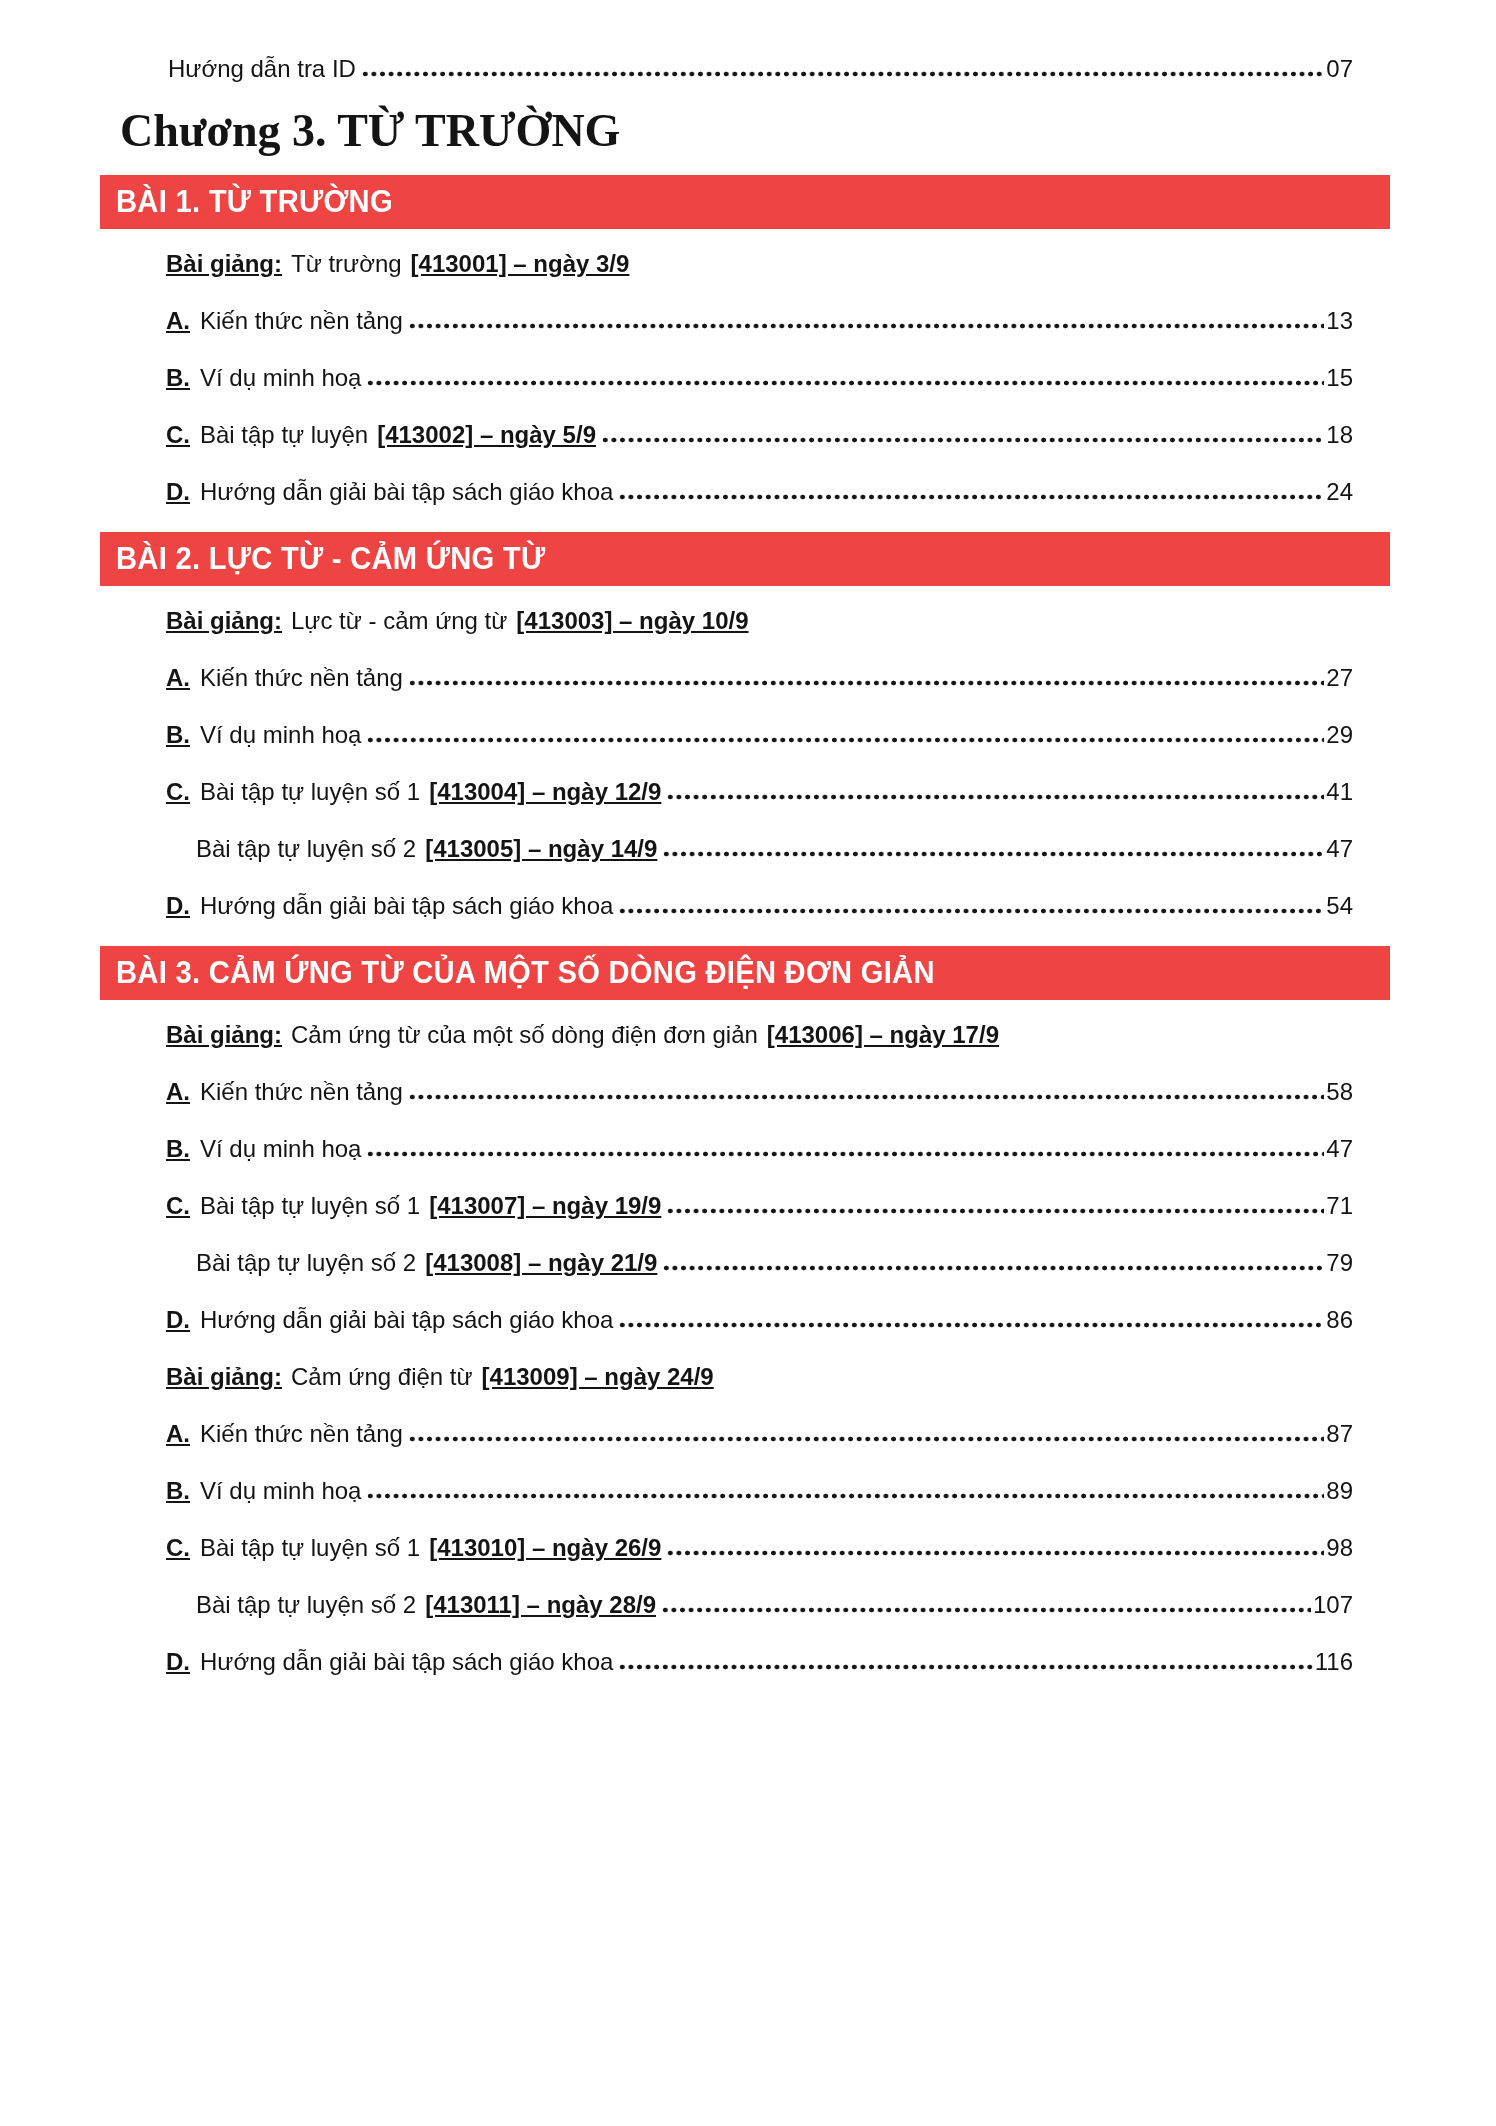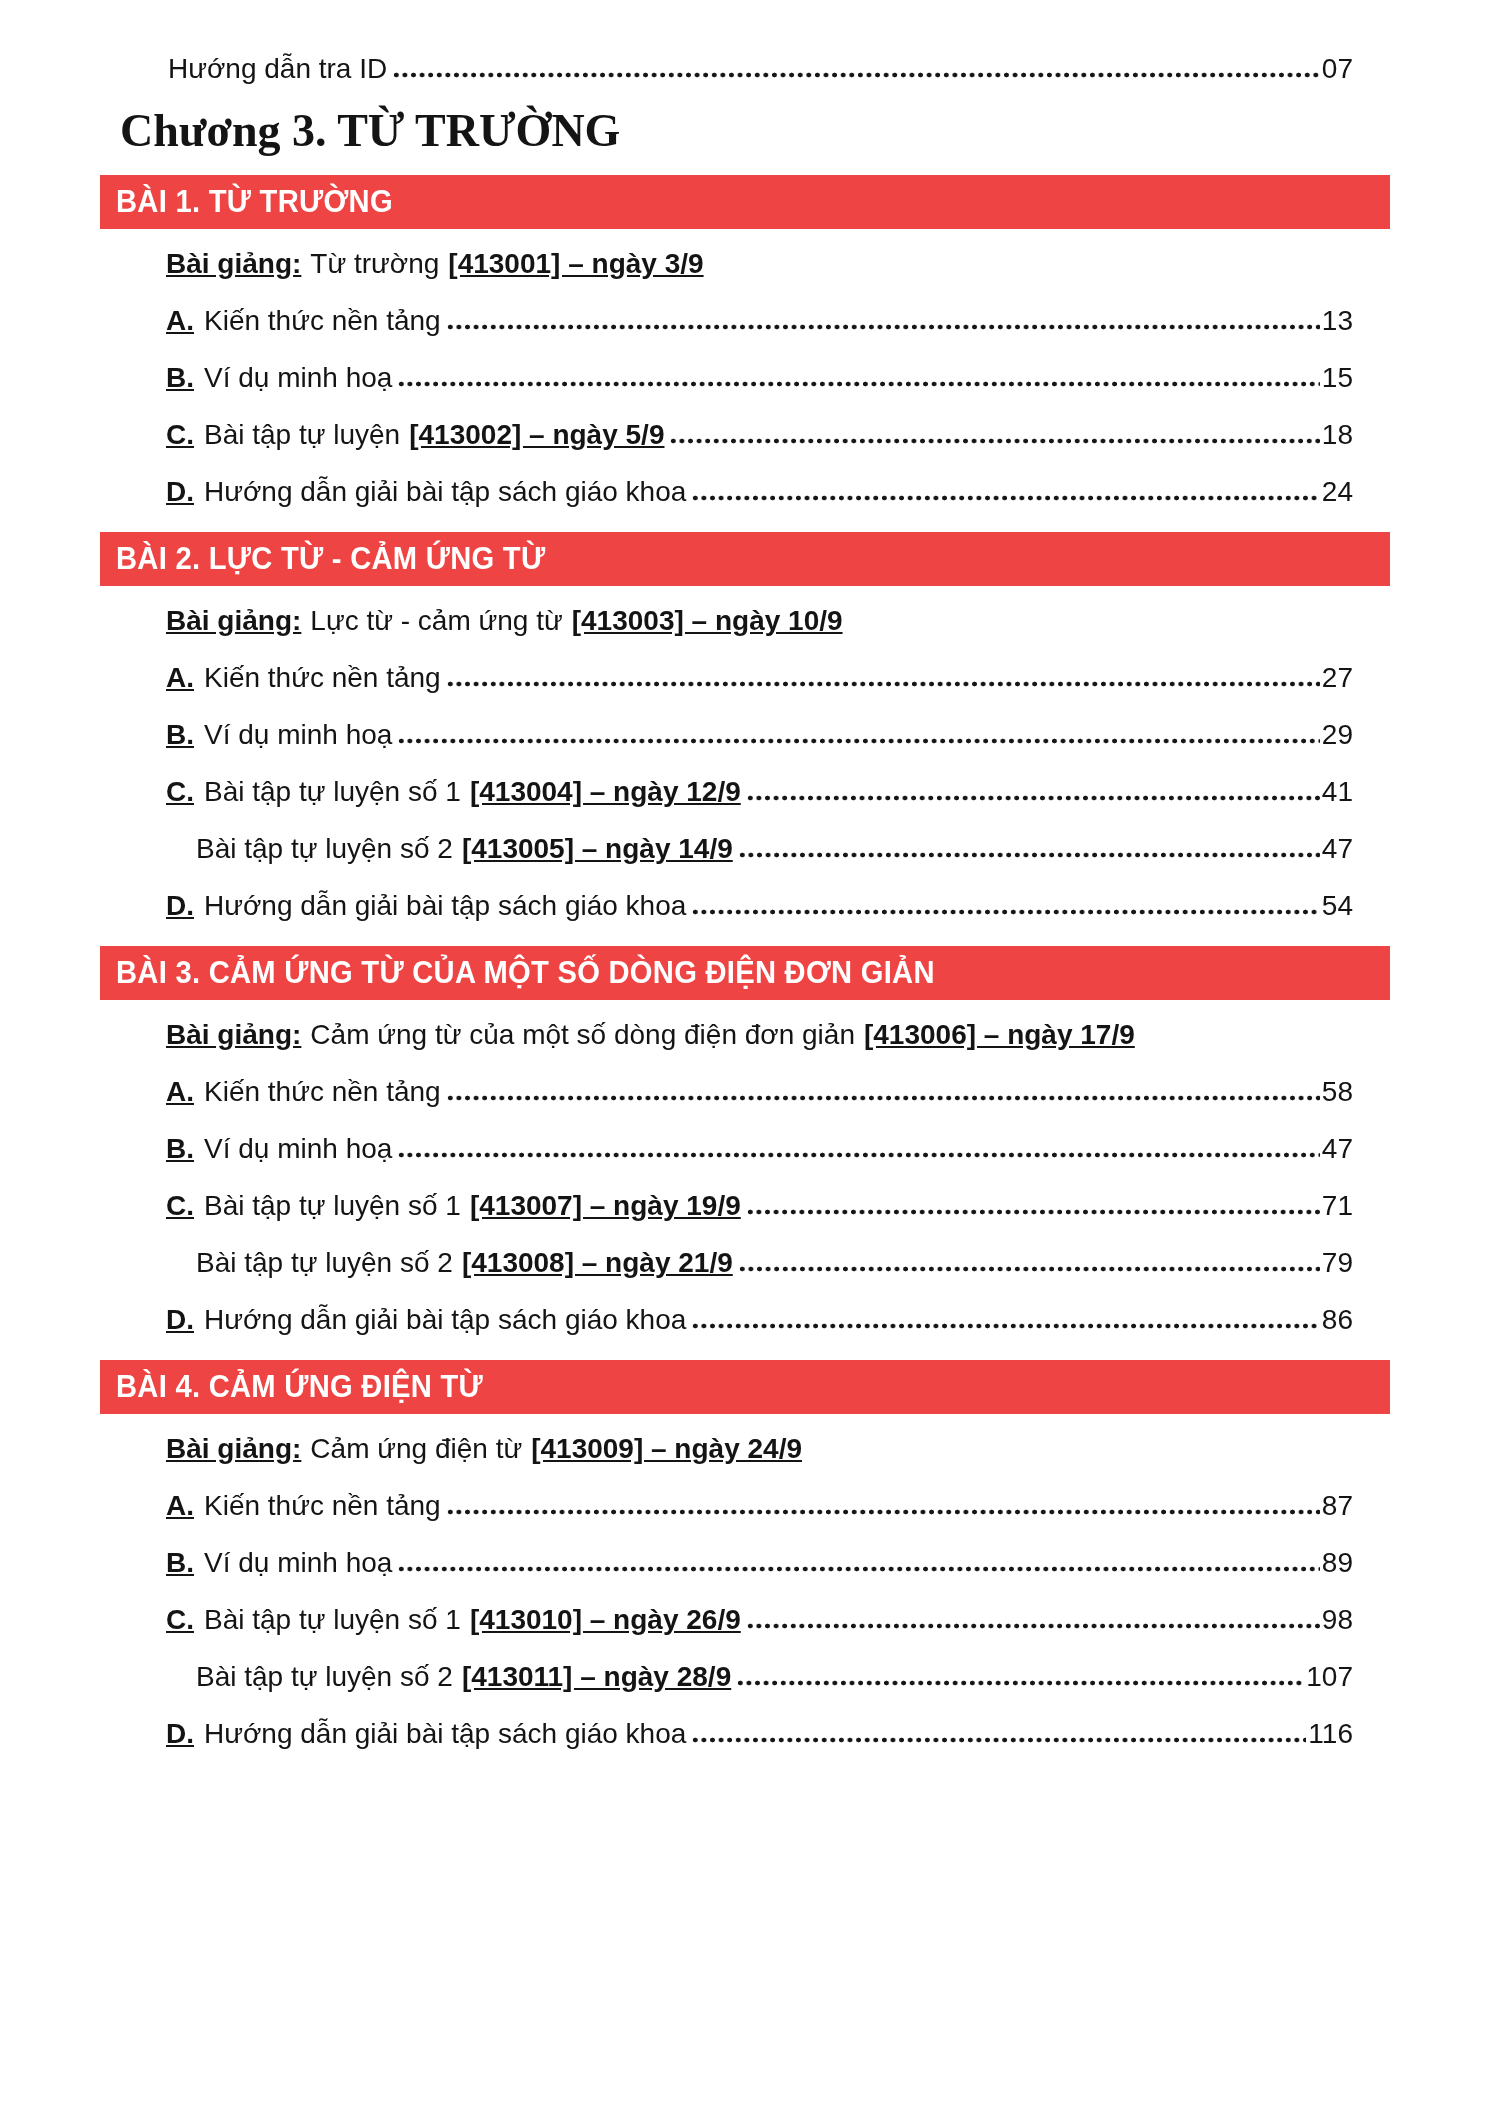--- a/index.html
+++ b/index.html
@@ -13,21 +13,21 @@
     margin:0; padding-top:146px; width:1290px; text-align:center;
     font-size:48px; font-weight:bold; line-height:48px; letter-spacing:-1px;
     white-space:nowrap;
   }
   h1.title .squeeze { display:inline-block; transform:scaleX(0.93); transform-origin:center; }
 
   .front { margin-top:52px; }
 
   .row {
     display:flex; align-items:baseline;
-    font-size:28px; line-height:33px;
+    font-size:24px; line-height:33px;
     padding-right:37px; margin-bottom:24px;
     white-space:nowrap;
   }
   .front .row { padding-left:68px; }
 
   h2.chapter {
     font-family:"Liberation Serif", serif;
     font-size:46px; line-height:44px; font-weight:bold;
     margin:6px 0 22px 20px;
   }
@@ -216,23 +216,20 @@
     <span class="letter">D.</span>
     <span class="txt">Hướng dẫn giải bài tập sách giáo khoa</span>
 
     <span class="leader"></span>
     <span class="pg">86</span>
   </div>
 </div>
   </section>
 
   <section class="lesson">
-    <div class="bar">
-      <span class="bar-label">BÀI 4. CẢM ỨNG ĐIỆN TỪ</span>
-    </div>
     <div class="row lecture">
       <span class="bold">Bài giảng:</span>
       <span class="txt">Cảm ứng điện từ</span>
       <span class="idd">[413009] – ngày 24/9</span>
     </div>
     <div>
   <div class="row item">
     <span class="letter">A.</span>
     <span class="txt">Kiến thức nền tảng</span>
 

